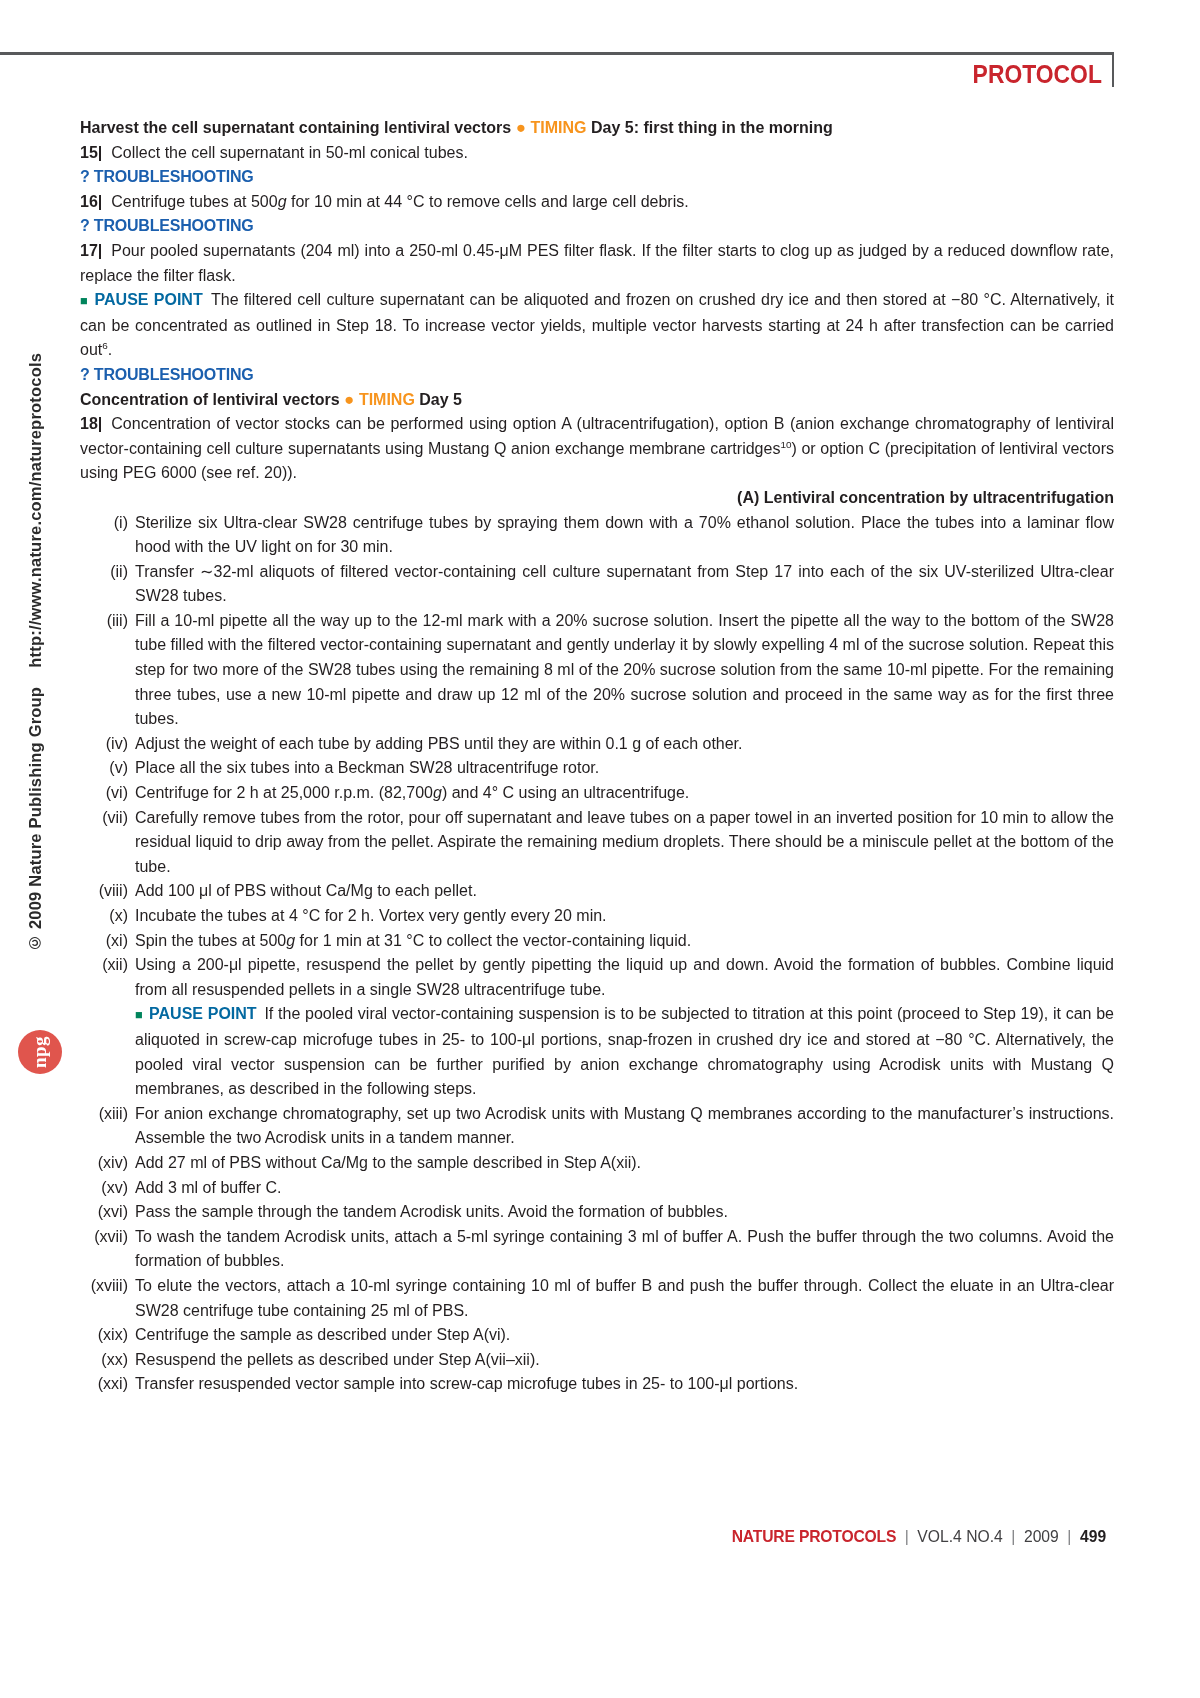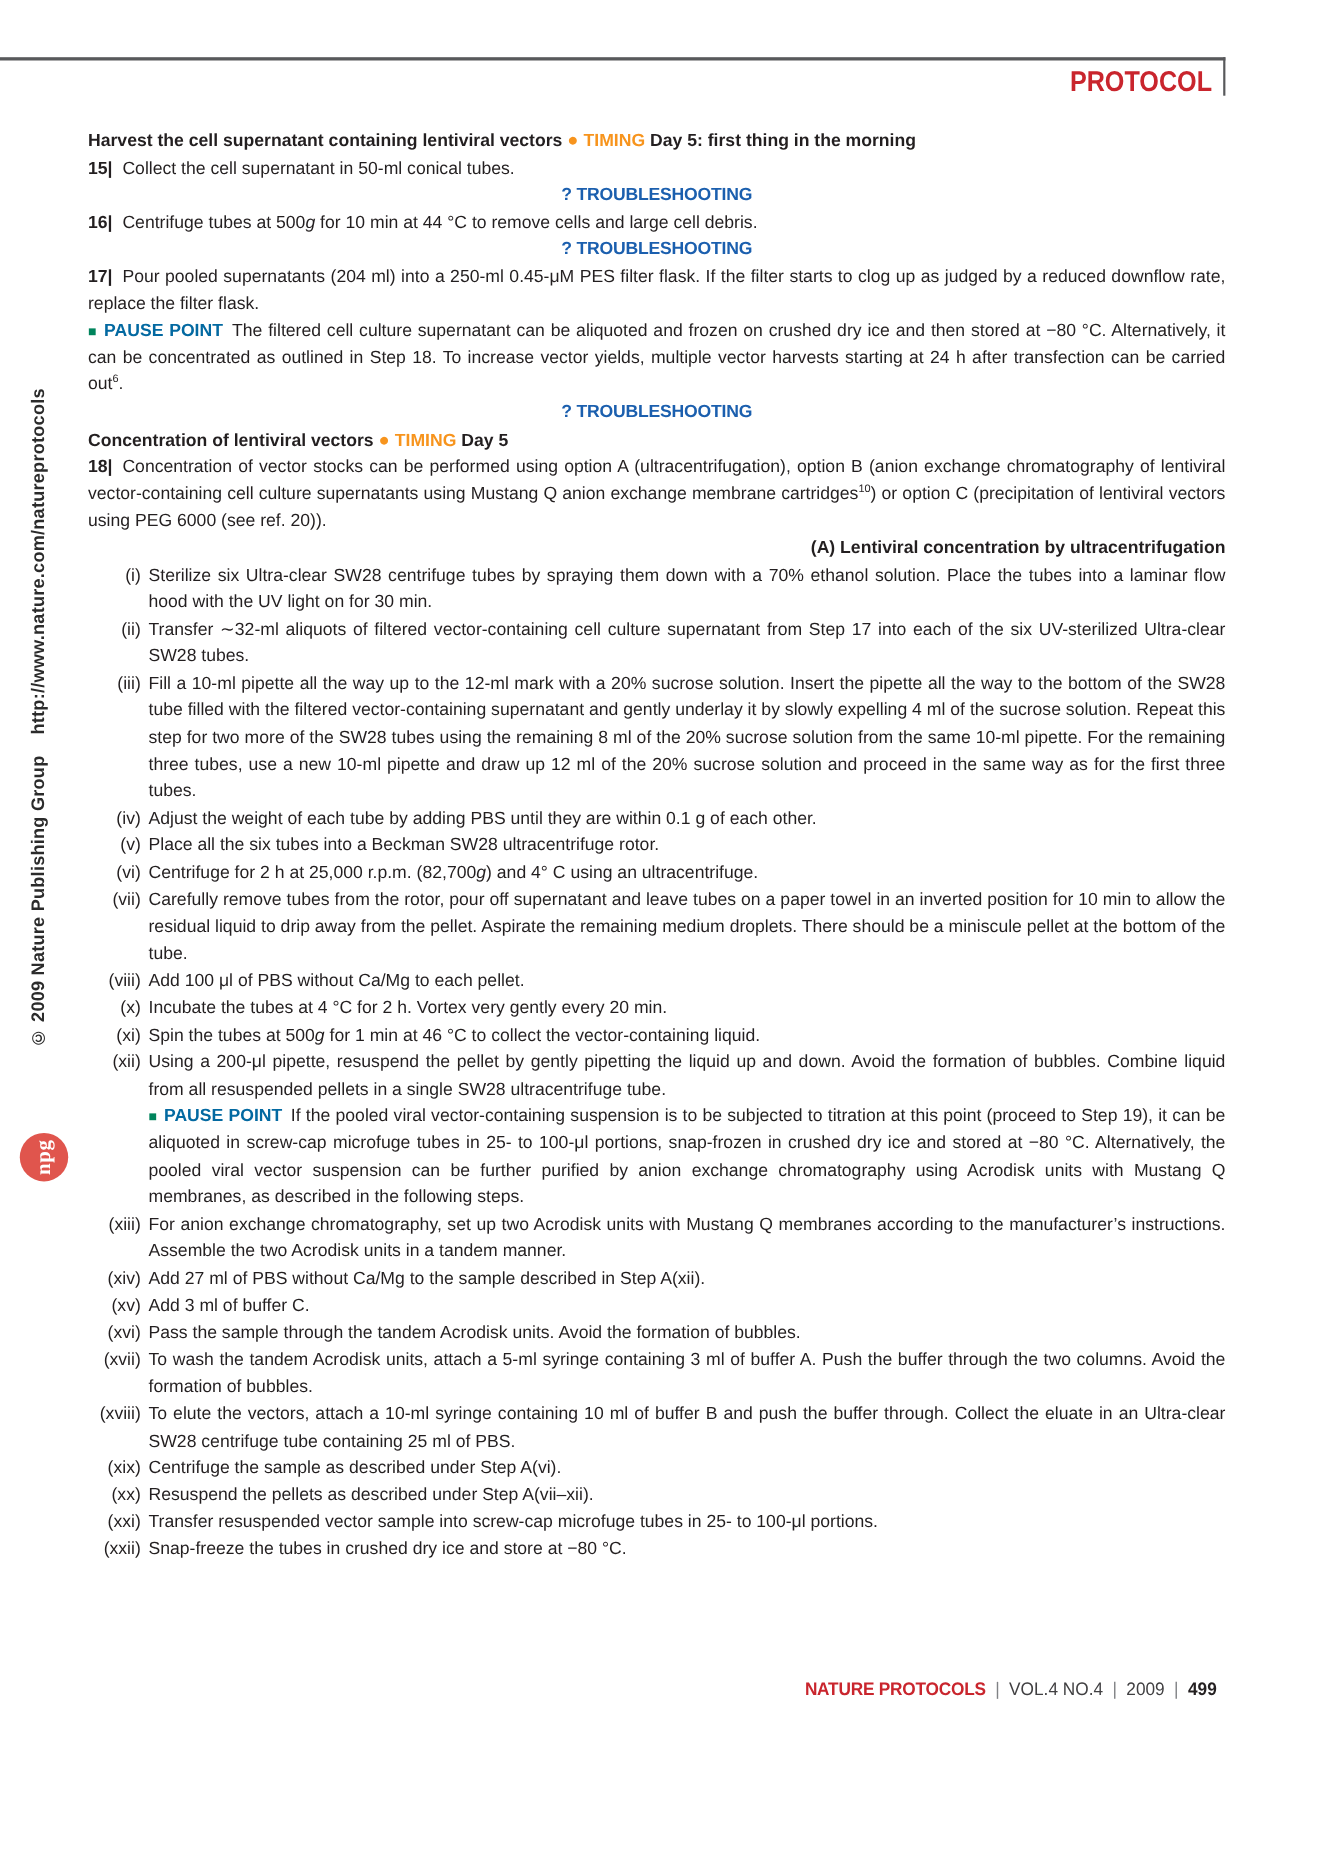--- a/index.html
+++ b/index.html
@@ -51,21 +51,21 @@
 
   .sec-head { font-weight:bold; text-align:left; margin-top:16px; }
   .sec-head:first-child { margin-top:0; }
   .dot    { color:#f7941d; font-size:1.05em; }
   .timing { color:#f7941d; font-weight:bold; }
 
   .step { margin-top:12px; }
   .sec-head + .step { margin-top:0; }
   .stepnum { font-weight:bold; padding-right:9px; }
 
-  .trouble { color:#1b5fae; font-weight:bold; text-align:center; letter-spacing:-0.2px; }
+  .trouble { color:#1b5fae; font-weight:bold; text-align:left; letter-spacing:-0.2px; }
 
   .pause  { text-align:justify; }
   .psq    { color:#00845c; font-size:0.8em; padding-right:6px; }
   .plabel { color:#0369a1; font-weight:bold; padding-right:3px; }
 
   .opt-head { font-weight:bold; text-align:right; }
 
   .substeps { }
   .substep  { display:flex; }
   .sublabel { width:55px; min-width:55px; text-align:right; padding-right:7px; }
@@ -160,21 +160,21 @@
         </div>
         <div class="substep">
           <span class="sublabel">(x)</span>
           <div class="subbody">
             <p><span>Incubate the tubes at 4 °C for 2 h. Vortex very gently every 20 min.</span></p>
           </div>
         </div>
         <div class="substep">
           <span class="sublabel">(xi)</span>
           <div class="subbody">
-            <p><span>Spin the tubes at 500</span><span class="it ">g</span><span> for 1 min at 46 °C to collect the vector-containing liquid.</span></p>
+            <p><span>Spin the tubes at 500</span><span class="it ">g</span><span> for 1 min at 31 °C to collect the vector-containing liquid.</span></p>
           </div>
         </div>
         <div class="substep">
           <span class="sublabel">(xii)</span>
           <div class="subbody">
             <p><span>Using a 200-μl pipette, resuspend the pellet by gently pipetting the liquid up and down. Avoid the formation of bubbles. Combine liquid from all resuspended pellets in a single SW28 ultracentrifuge tube.</span></p>
             <p class="pause"><span class="psq">■</span><span class="plabel">PAUSE POINT </span><span>If the pooled viral vector-containing suspension is to be subjected to titration at this point (proceed to Step 19), it can be aliquoted in screw-cap microfuge tubes in 25- to 100-μl portions, snap-frozen in crushed dry ice and stored at −80 °C. Alternatively, the pooled viral vector suspension can be further purified by anion exchange chromatography using Acrodisk units with Mustang Q membranes, as described in the following steps.</span></p>
           </div>
         </div>
         <div class="substep">
@@ -222,26 +222,20 @@
         <div class="substep">
           <span class="sublabel">(xx)</span>
           <div class="subbody">
             <p><span>Resuspend the pellets as described under Step A(vii–xii).</span></p>
           </div>
         </div>
         <div class="substep">
           <span class="sublabel">(xxi)</span>
           <div class="subbody">
             <p><span>Transfer resuspended vector sample into screw-cap microfuge tubes in 25- to 100-μl portions.</span></p>
-          </div>
-        </div>
-        <div class="substep">
-          <span class="sublabel">(xxii)</span>
-          <div class="subbody">
-            <p><span>Snap-freeze the tubes in crushed dry ice and store at −80 °C.</span></p>
           </div>
         </div>
       </div>
     </div>
 
   <div class="footer">
     <span class="journal">NATURE PROTOCOLS</span>
     <span class="sep">|</span>
     <span class="vol">VOL.4 NO.4</span>
     <span class="sep">|</span>

